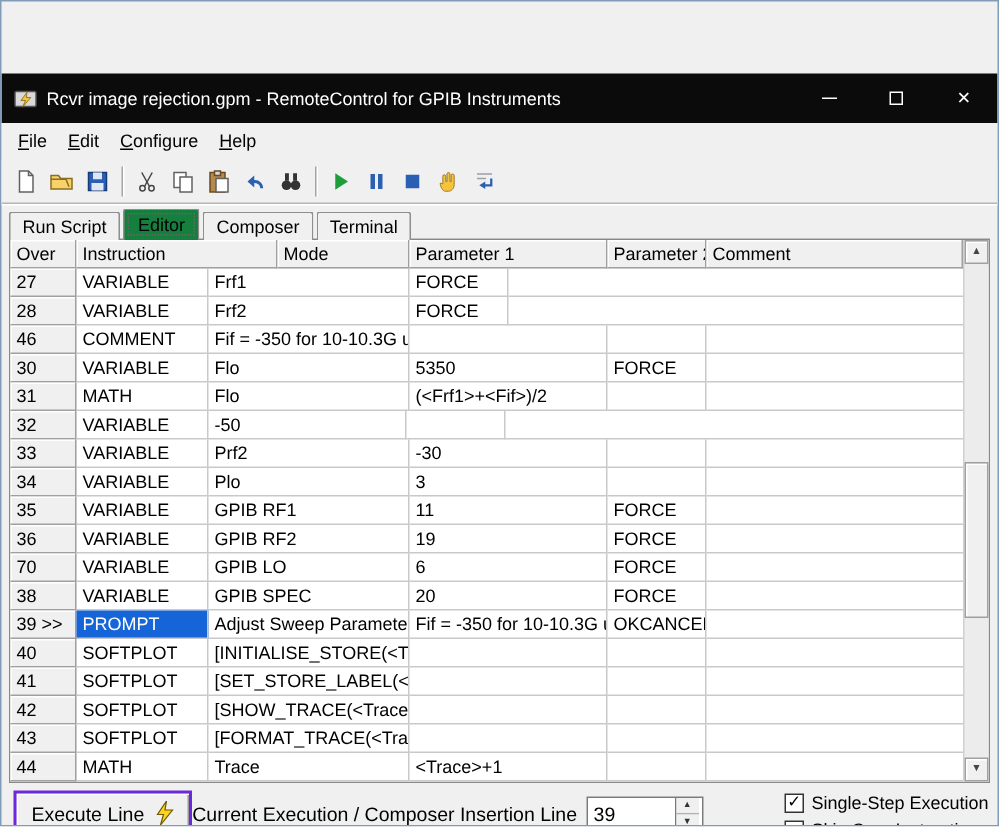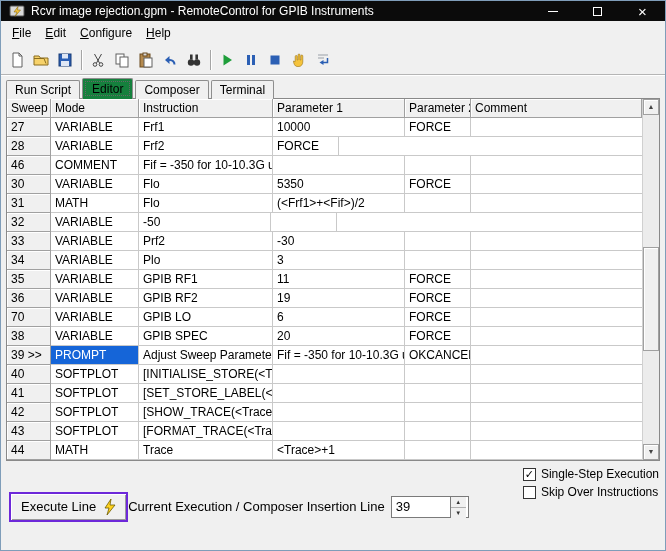--- a/index.html
+++ b/index.html
@@ -1,20 +1,20 @@
 <!DOCTYPE html>
 <html style="--sel: #1565d8;"><head>
 <meta charset="utf-8">
 <style>
   * { box-sizing: border-box; margin: 0; padding: 0; }
   body { font-family: "Liberation Sans", "DejaVu Sans", sans-serif; background: #fff; }
   .window { width: 666px; height: 551px; border: 1px solid #7f9db9; background: #f0f0f0; display: flex; flex-direction: column; overflow: hidden; }
 
   
-  .titlebar { height: 20px; background: #0b0b0b; color: #fff; display: flex; align-items: center; padding-left: 8px; gap: 6px; flex-shrink: 0; }
+  .titlebar { height: 33px; background: #0b0b0b; color: #fff; display: flex; align-items: center; padding-left: 8px; gap: 6px; flex-shrink: 0; margin-top: 48px; }
   .appicon { width: 16px; height: 16px; display: inline-flex; }
   .title { font-size: 12px; white-space: nowrap; }
   .wincontrols { margin-left: auto; display: flex; height: 100%; }
   .winbtn { width: 45px; height: 100%; display: flex; align-items: center; justify-content: center; color: #fff; font-size: 15px; cursor: default; }
   .minline { width: 10px; height: 1px; background: #fff; display: inline-block; }
   .maxbox { width: 9px; height: 9px; border: 1px solid #fff; display: inline-block; }
 
   
   .menubar { height: 24px; display: flex; align-items: stretch; padding-left: 4px; background: #f0f0f0; flex-shrink: 0; }
   .menu-item { font-size: 12px; padding: 0 7px; display: flex; align-items: center; color: #000; }
@@ -209,33 +209,32 @@
 
   <div class="tabbar">
       <div class="tab">Run Script</div>
       <div class="tab active">Editor</div>
       <div class="tab">Composer</div>
       <div class="tab">Terminal</div>
     </div>
 
   <div class="tablewrap">
     <div class="hrow">
-        <div class="hcell c0">Sweep</div>
+        <div class="hcell c0">Over</div>
+        <div class="hcell c2">Instruction</div>
         <div class="hcell c1">Mode</div>
-        <div class="hcell c2">Instruction</div>
         <div class="hcell c3">Parameter 1</div>
         <div class="hcell c4">Parameter 2</div>
         <div class="hcell c5">Comment</div>
       </div>
     <div class="tbody">
         <div class="trow">
           <div class="lcell c0">27</div>
           <div class="tcell c1">VARIABLE</div>
           <div class="tcell c2">Frf1</div>
-          <div class="tcell c3">10000</div>
           <div class="tcell c4">FORCE</div>
           <div class="tcell c5"></div>
         </div>
         <div class="trow">
           <div class="lcell c0">28</div>
           <div class="tcell c1">VARIABLE</div>
           <div class="tcell c2">Frf2</div>
           <div class="tcell c4">FORCE</div>
           <div class="tcell c5"></div>
         </div>

